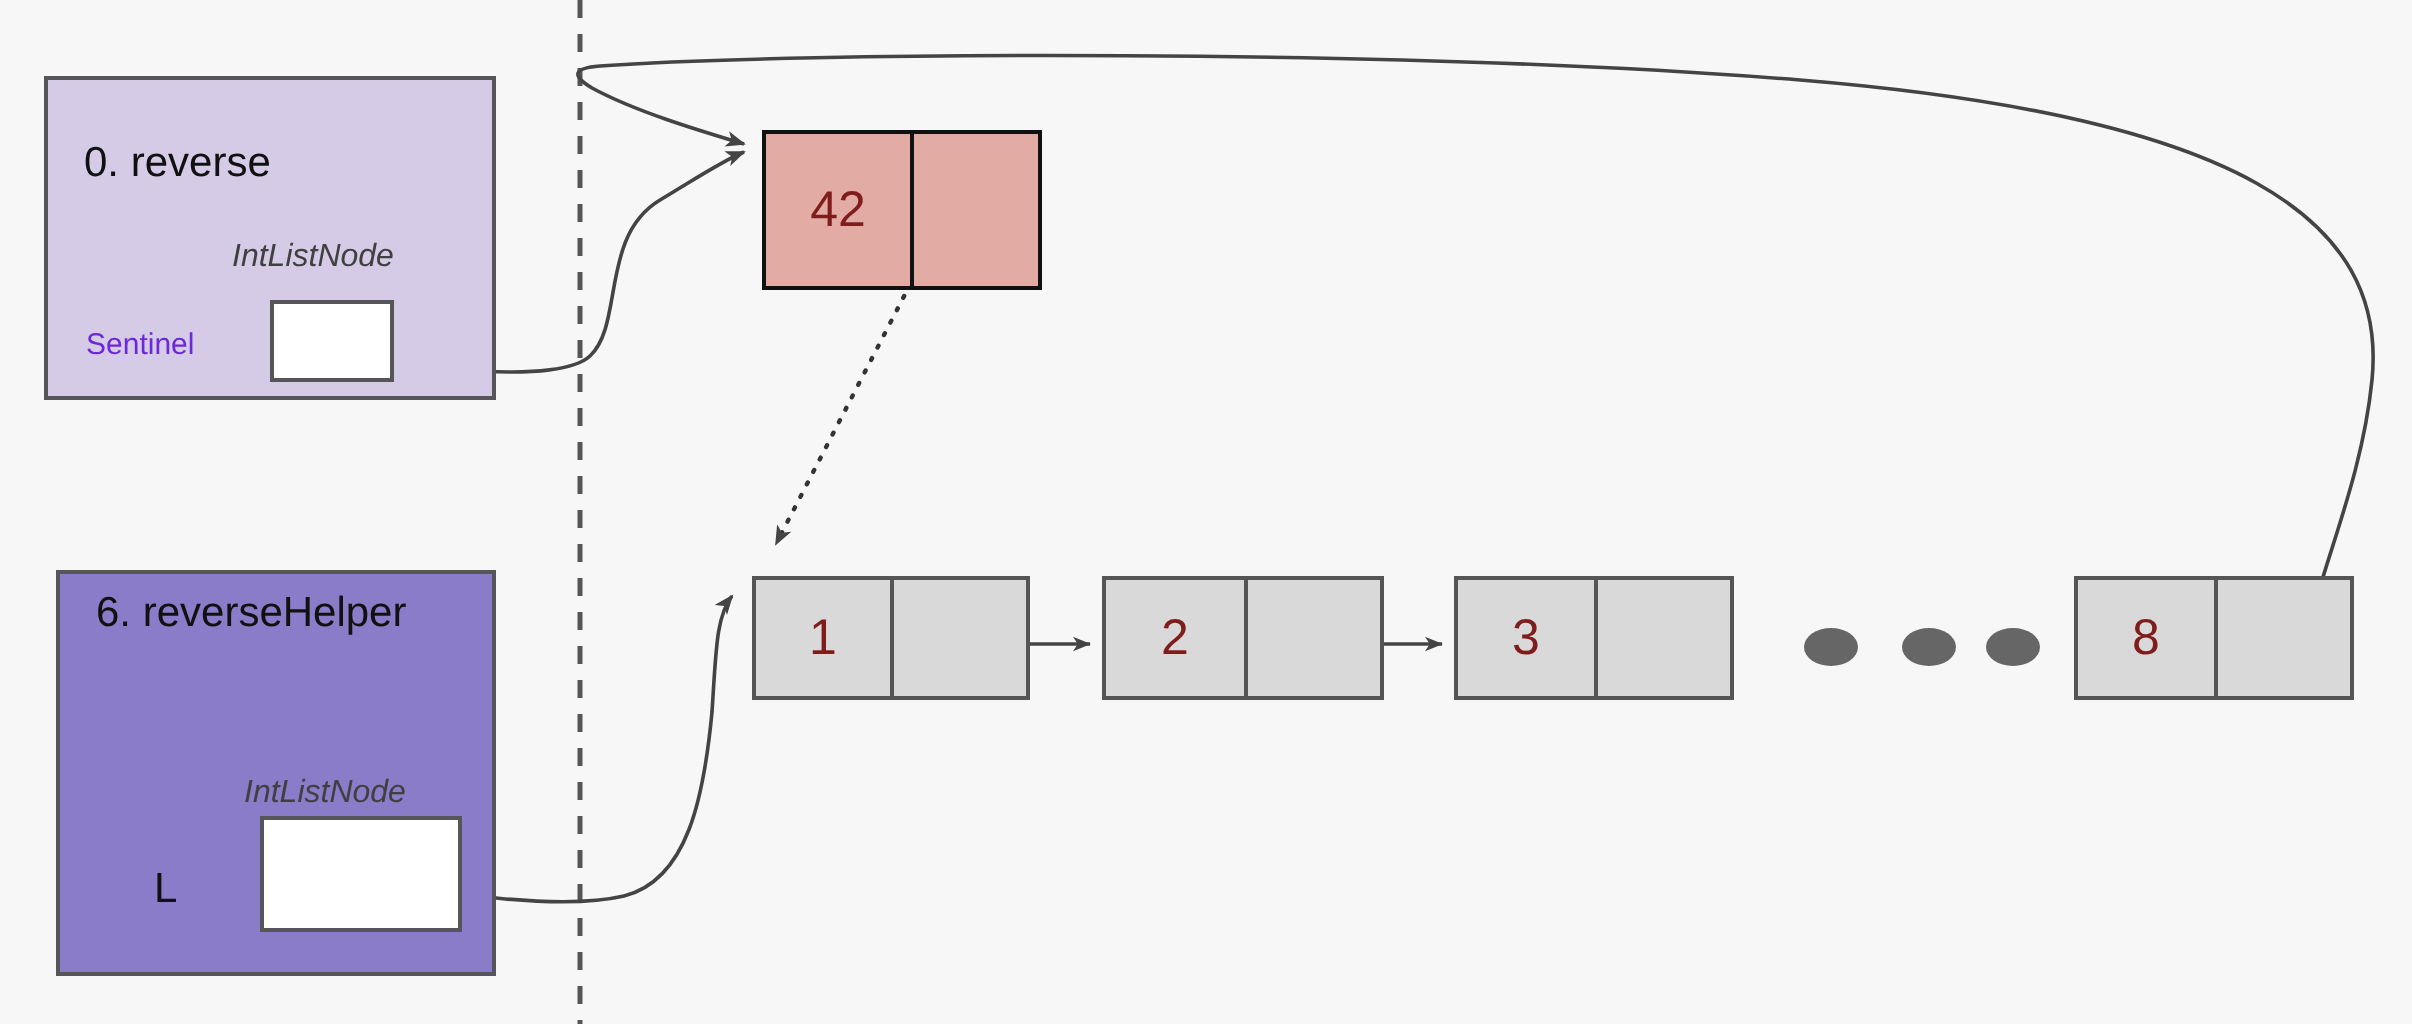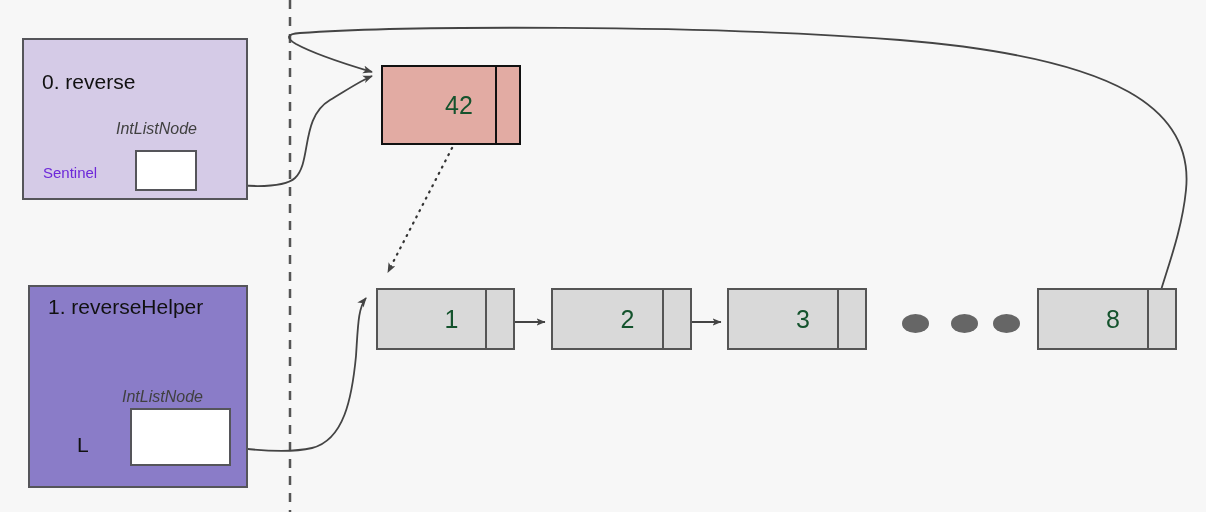--- a/index.html
+++ b/index.html
@@ -77,23 +77,22 @@
     box-sizing: border-box;
     display: flex;
     border: 2px solid #333333;
   }
   .node .cell-val {
     box-sizing: border-box;
     display: flex;
     align-items: center;
     justify-content: center;
     font-size: 25px;
-    color: #14532d;
+    color: #7f1d1d;
     border-right: 2px solid #333333;
-    margin-left: 40px;
   }
   .node .cell-next {
     box-sizing: border-box;
     flex: 1 1 auto;
   }
   .node.red {
     background: #e2aba3;
     border-color: #111111;
   }
   .node.red .cell-val { border-right-color: #111111; }
@@ -157,21 +156,21 @@
     <path d="M481,92 L388,272" fill="none" stroke="#333333" stroke-width="2.2" stroke-dasharray="1 6" stroke-linecap="round" marker-end="url(#arrowOpen)"></path>
   </svg>
 
   <div class="frame" id="frame-reverse"></div>
   <div class="frame-title" style="left:42px; top:70px;">0. reverse</div>
   <div class="type-label" style="left:116px; top:120px;">IntListNode</div>
   <div class="field-label" style="left:43px; top:164px;">Sentinel</div>
   <div class="ptr-box" id="ptr-sentinel"></div>
 
   <div class="frame" id="frame-helper"></div>
-  <div class="frame-title" style="left:48px; top:295px;">1. reverseHelper</div>
+  <div class="frame-title" style="left:48px; top:295px;">6. reverseHelper</div>
   <div class="type-label" style="left:122px; top:388px;">IntListNode</div>
   <div class="var-label" style="left:77px; top:433px;">L</div>
   <div class="ptr-box" id="ptr-l"></div>
 
   <div class="node red" id="node-42">
     <div class="cell-val">42</div>
     <div class="cell-next"></div>
   </div>
 
   <div class="node grey" id="node-1">

